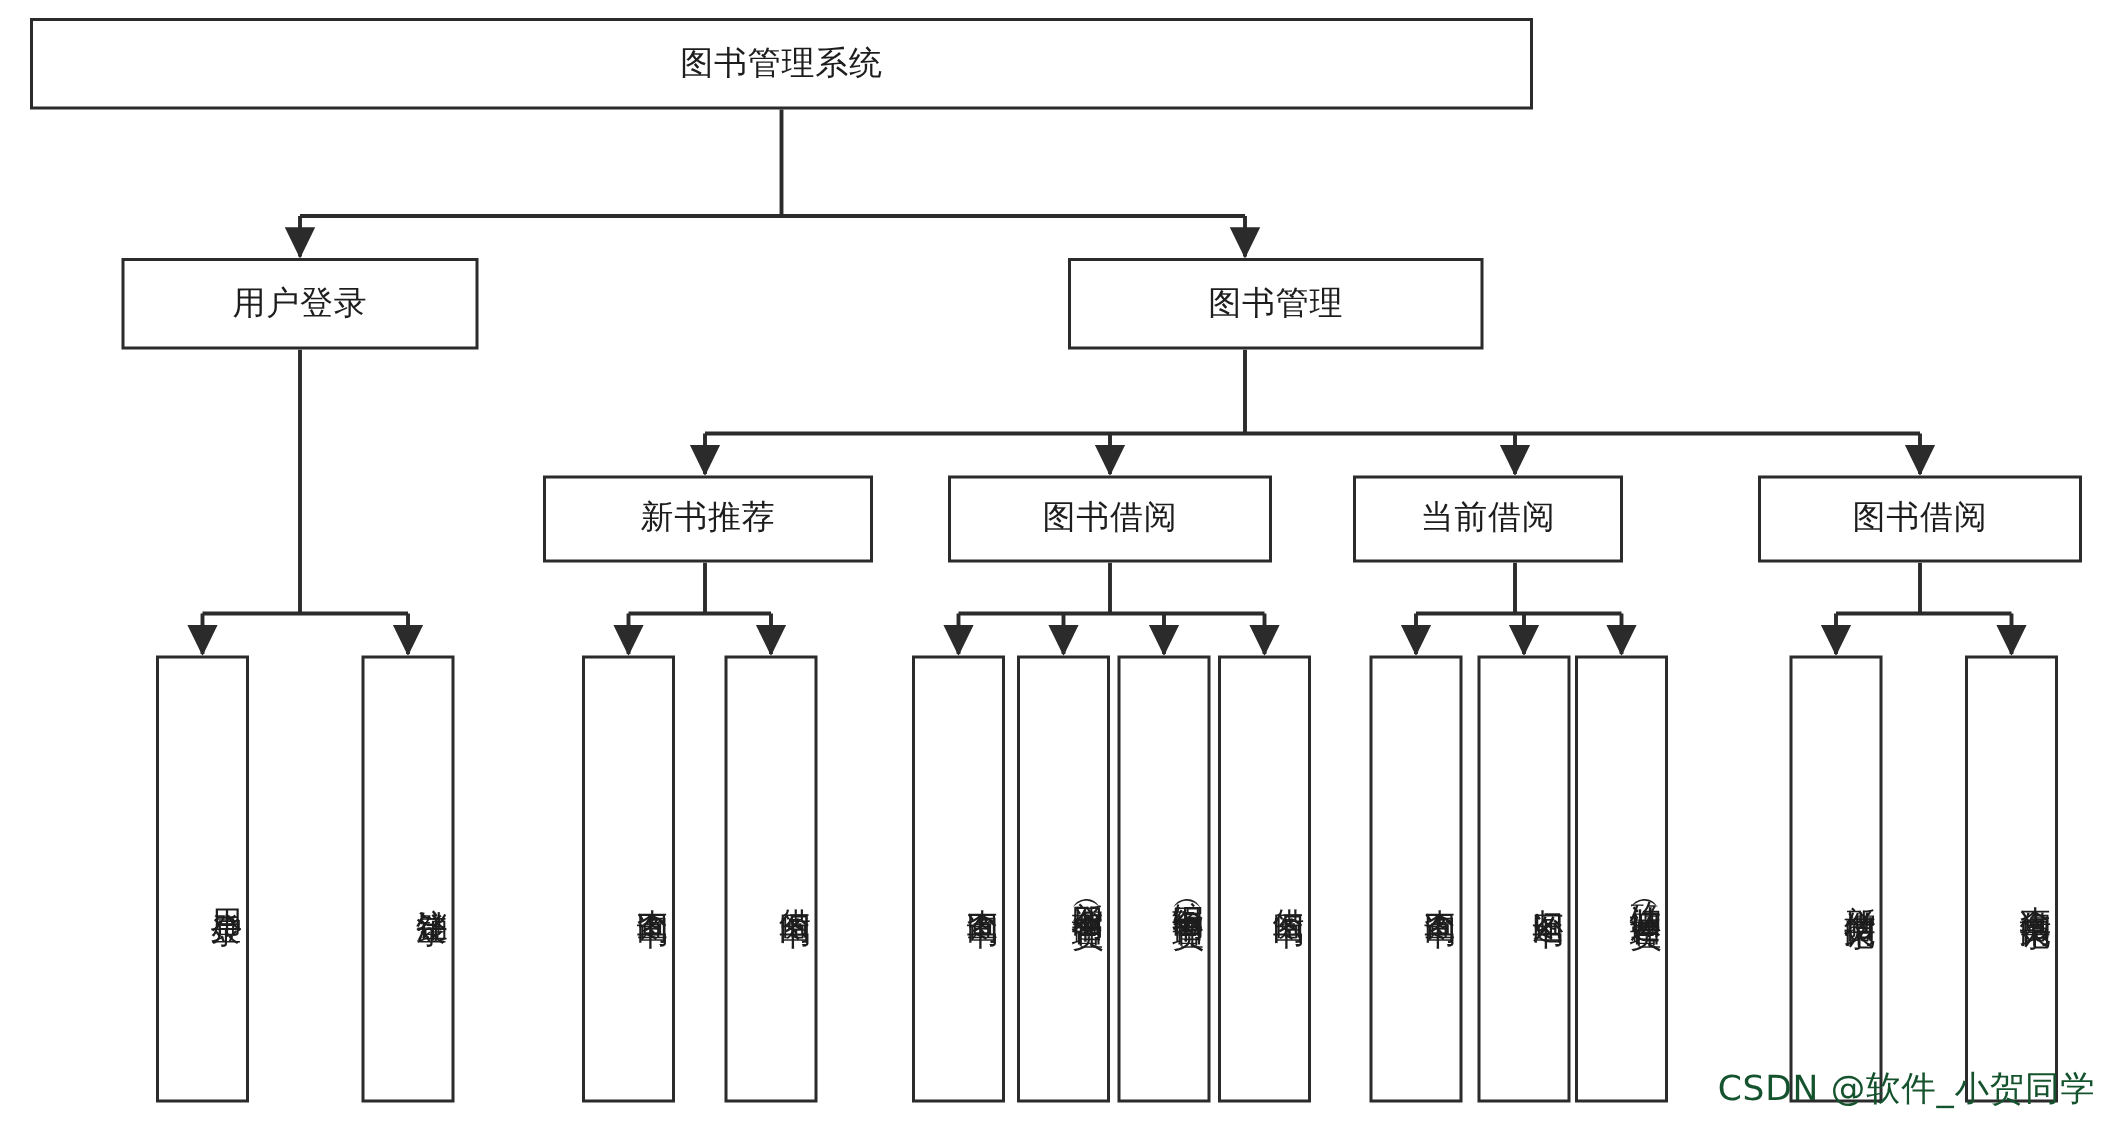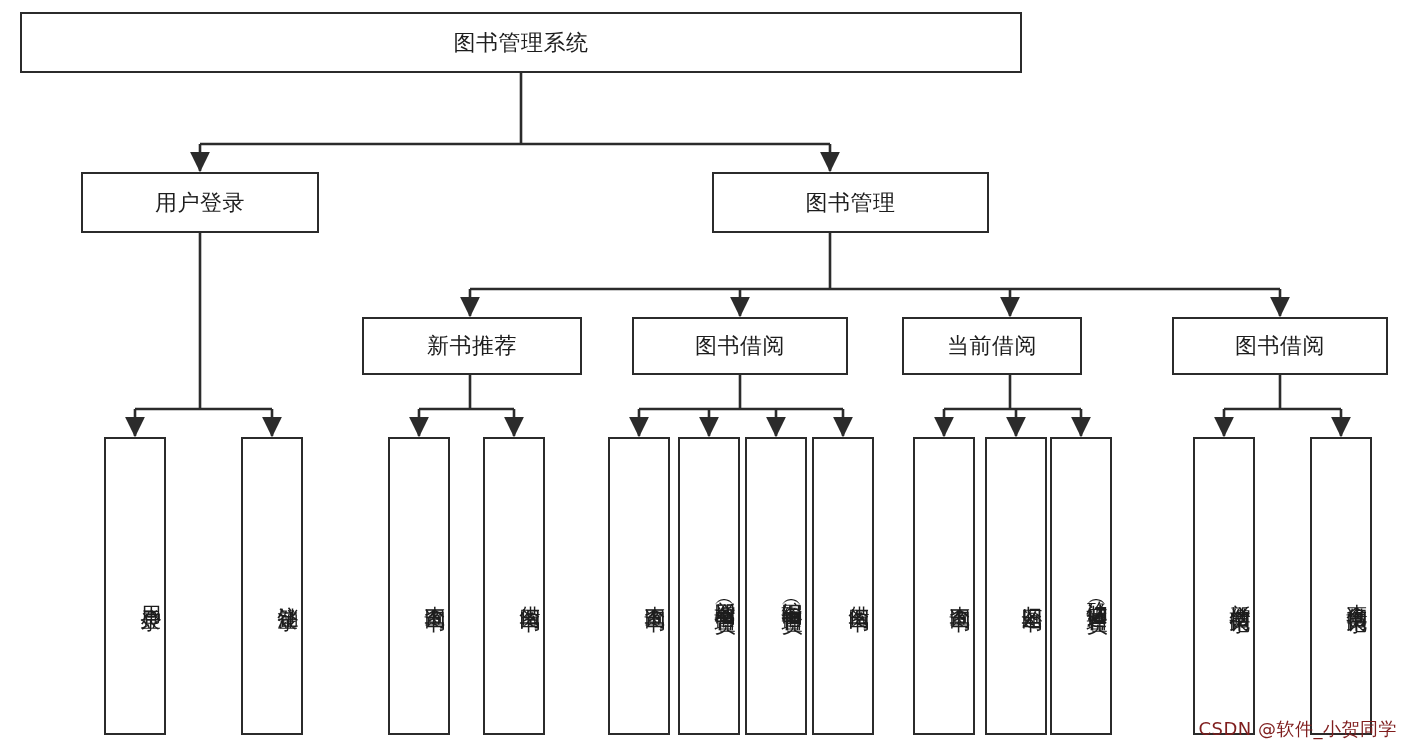--- a/index.html
+++ b/index.html
@@ -53,22 +53,22 @@
     justify-content: center;
   }
   .node .label {
     display: block;
     white-space: nowrap;
   }
   #watermark {
     position: absolute;
     right: 8px;
     bottom: 6px;
-    font-size: 18px;
-    color: #7f1d1d;
+    font-size: 23px;
+    color: #14532d;
     white-space: nowrap;
     letter-spacing: 0.5px;
   }
 </style>
 </head>
 <body>
 
 <div id="diagram-root">
 
   <svg id="edge-layer" width="1405" height="747" viewBox="0 0 1405 747" xmlns="http://www.w3.org/2000/svg">

